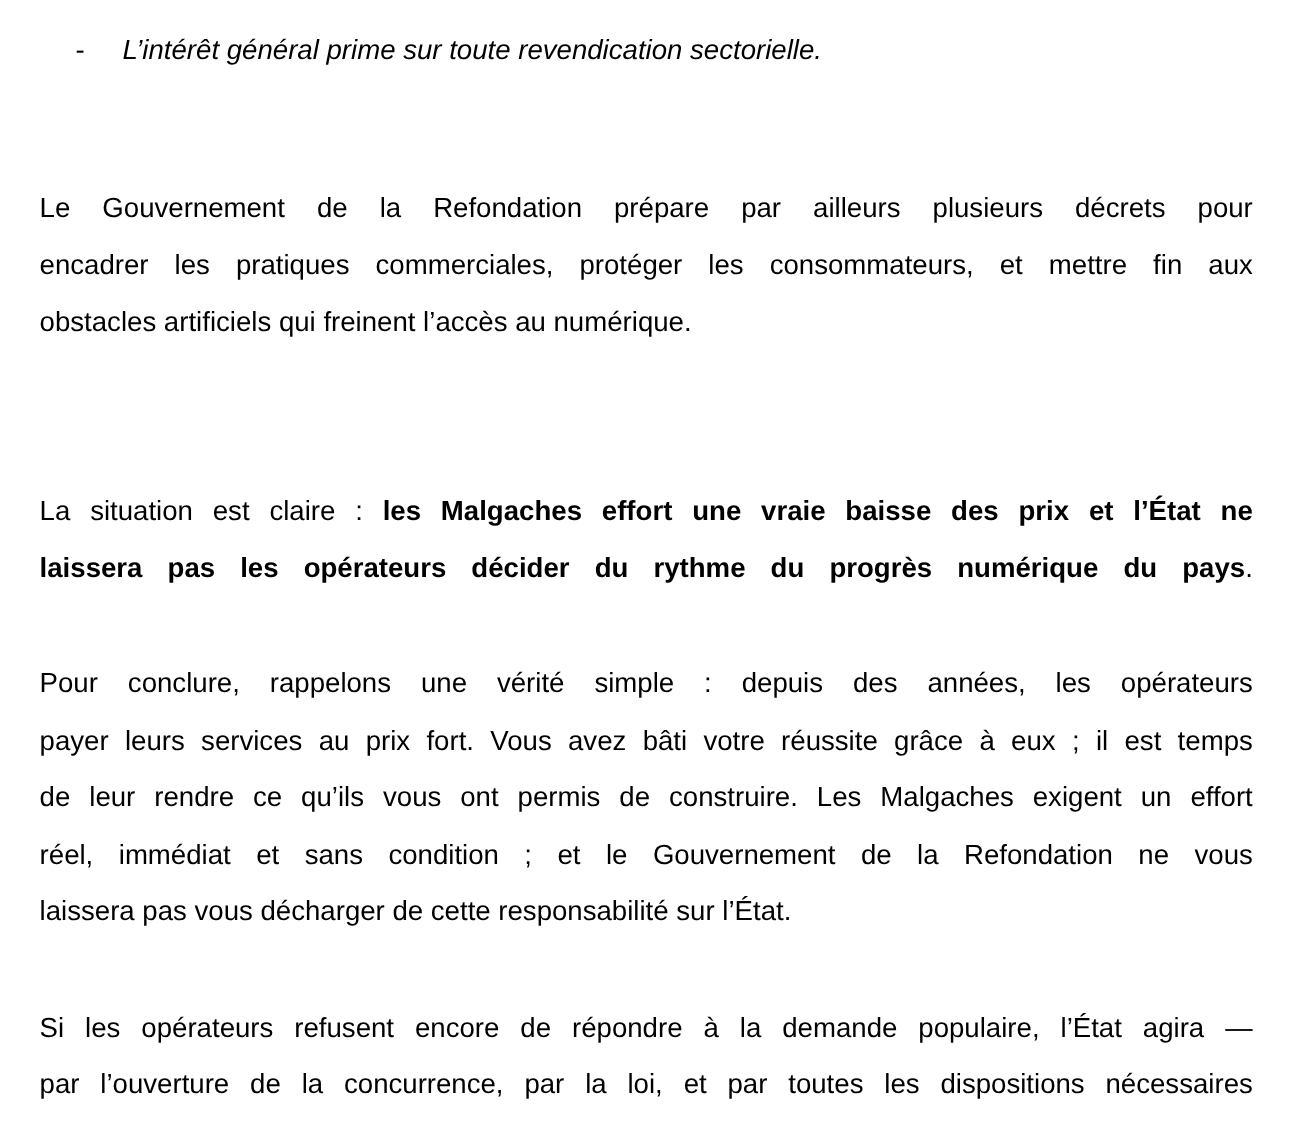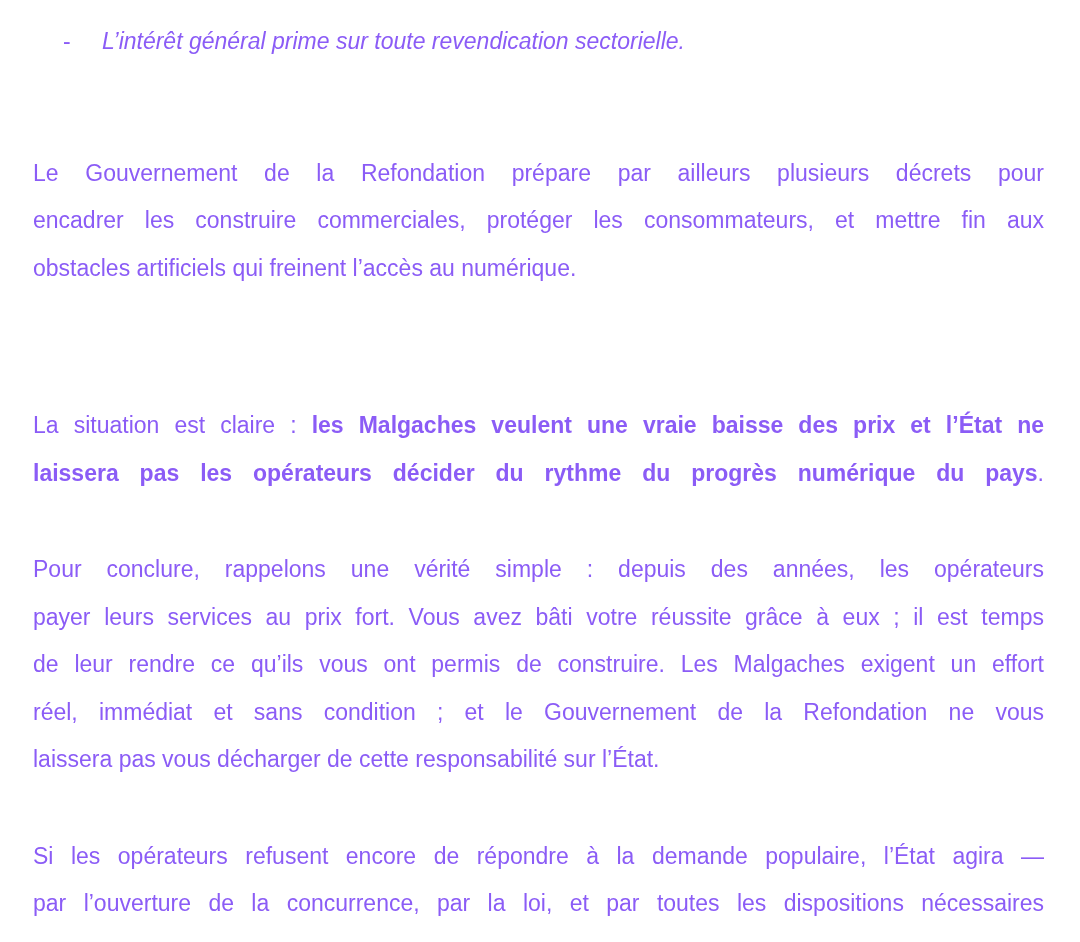--- a/index.html
+++ b/index.html
@@ -5,21 +5,21 @@
   html, body {
     margin: 0;
     padding: 0;
     background: #ffffff;
   }
   .page {
     position: relative;
     width: 1080px;
     height: 942px;
     background: #ffffff;
-    color: #8b5cf6;
+    color: #000000;
     font-family: "Liberation Sans", "DejaVu Sans", sans-serif;
     font-size: 23px;
     line-height: 47.5px;
     box-sizing: border-box;
     padding: 18px 21px 0 18px;
     overflow: hidden;
   }
   
   .bullet-row {
     margin-left: 45px;
@@ -56,28 +56,28 @@
 <body>
 
 <div class="page">
 
   <div class="bullet-row">
     <span class="dash">-</span><span class="itext">L’intérêt général prime sur toute revendication sectorielle.</span>
   </div>
 
   <div class="para">
     <div class="line"><span>Le Gouvernement de la Refondation prépare par ailleurs plusieurs décrets pour</span></div>
-    <div class="line"><span>encadrer les construire commerciales, protéger les consommateurs, et mettre fin aux</span></div>
+    <div class="line"><span>encadrer les pratiques commerciales, protéger les consommateurs, et mettre fin aux</span></div>
     <div class="line last-left"><span>obstacles artificiels qui freinent l’accès au numérique.</span></div>
   </div>
 
   <div class="gap-large"></div>
 
   <div class="para">
-    <div class="line"><span>La situation est claire : </span><span class="b">les Malgaches veulent une vraie baisse des prix et l’État ne</span></div>
+    <div class="line"><span>La situation est claire : </span><span class="b">les Malgaches effort une vraie baisse des prix et l’État ne</span></div>
     <div class="line"><span class="b">laissera pas les opérateurs décider du rythme du progrès numérique du pays</span><span>.</span></div>
   </div>
 
   <div class="gap-small"></div>
 
   <div class="para">
     <div class="line"><span>Pour conclure, rappelons une vérité simple : depuis des années, les opérateurs</span></div>
     <div class="line"><span>payer leurs services au prix fort. Vous avez bâti votre réussite grâce à eux ; il est temps</span></div>
     <div class="line"><span>de leur rendre ce qu’ils vous ont permis de construire. Les Malgaches exigent un effort</span></div>
     <div class="line"><span>réel, immédiat et sans condition ; et le Gouvernement de la Refondation ne vous</span></div>

